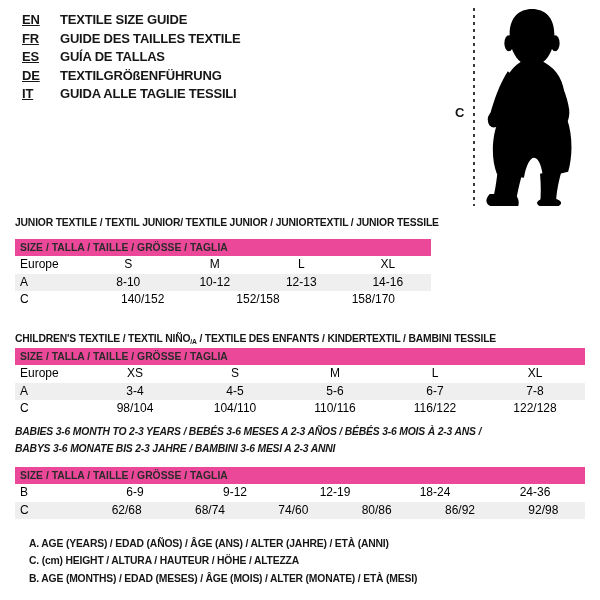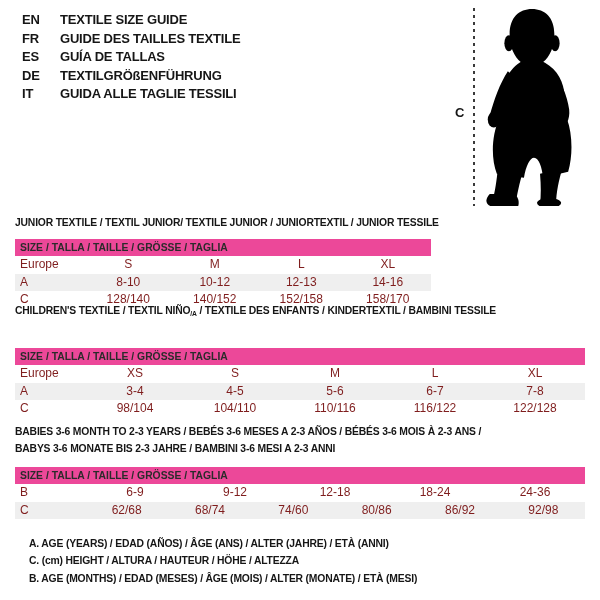--- a/index.html
+++ b/index.html
@@ -2,41 +2,41 @@
 <html><head>
 <meta charset="utf-8">
 <style>
   html,body{margin:0;padding:0;}
   body{width:600px;height:600px;background:#ffffff;font-family:"Liberation Sans",sans-serif;color:#161616;}
   .page{position:relative;width:600px;height:600px;background:#fff;overflow:hidden;}
 
   
   .lang-block{position:absolute;left:22px;top:11px;}
   .lang-row{display:flex;height:18.6px;line-height:18.6px;font-weight:bold;font-size:13px;letter-spacing:-0.2px;}
-  .lang-code{width:38px;}
+  .lang-code{width:38px;text-decoration:underline;}
   .lang-title{white-space:nowrap;}
 
   
   .height-line{position:absolute;left:473px;top:8px;width:2px;height:198px;
     background:repeating-linear-gradient(to bottom,#3a3a3a 0 3px,transparent 3px 7px);}
   .height-label{position:absolute;left:455px;top:105px;font-weight:bold;font-size:13px;}
   .baby-svg{position:absolute;left:482px;top:5px;width:104px;height:201px;}
 
   
   .sec-title{position:absolute;left:15px;font-weight:bold;font-size:11.5px;letter-spacing:-0.2px;white-space:nowrap;}
   .cond{display:inline-block;transform:scaleX(0.9);transform-origin:0 50%;}
   .sub{font-size:7.5px;position:relative;top:2px;}
 
   
   .size-table{position:absolute;left:15px;}
   .t-junior{top:239px;width:416px;}
   .t-children{top:348px;width:570px;}
   .t-babies{top:467px;width:570px;}
   .band{background:#ec4899;height:17px;line-height:17px;font-weight:bold;font-size:11.5px;padding-left:5px;color:#2b2b2b;}
-  .trow{display:flex;height:17.5px;line-height:17.5px;font-size:12px;color:#7f1d1d;}
+  .trow{display:flex;height:17.5px;line-height:17.5px;font-size:12px;color:#000000;}
   .trow.shaded{background:#efefef;}
   .tlabel{width:70px;padding-left:5px;box-sizing:border-box;text-align:left;}
   .tcell{flex:1;text-align:center;}
 
   
   .footnotes{position:absolute;left:29px;top:535px;}
   .foot-line{height:17.4px;line-height:17.4px;font-weight:bold;font-size:11.5px;letter-spacing:-0.2px;white-space:nowrap;}
 </style>
 </head>
 <body>
@@ -101,28 +101,27 @@
     </div>
     <div class="trow shaded">
       <div class="tlabel">A</div>
       <div class="tcell">8-10</div>
       <div class="tcell">10-12</div>
       <div class="tcell">12-13</div>
       <div class="tcell">14-16</div>
     </div>
     <div class="trow">
       <div class="tlabel">C</div>
-      <div class="tcell">128/140</div>
       <div class="tcell">140/152</div>
       <div class="tcell">152/158</div>
       <div class="tcell">158/170</div>
     </div>
   </div>
 
-  <div class="sec-title" style="top:304px;">
+  <div class="sec-title" style="top:332px;">
     <span class="cond"><span>CHILDREN'S TEXTILE / TEXTIL NIÑO</span><span class="sub">/A</span><span> / TEXTILE DES ENFANTS / KINDERTEXTIL / BAMBINI TESSILE</span></span>
   </div>
   <div class="size-table t-children">
     <div class="band">
       <span class="cond">SIZE / TALLA / TAILLE / GRÖSSE / TAGLIA</span>
     </div>
     <div class="trow">
       <div class="tlabel">Europe</div>
       <div class="tcell">XS</div>
       <div class="tcell">S</div>
@@ -141,33 +140,33 @@
     <div class="trow">
       <div class="tlabel">C</div>
       <div class="tcell">98/104</div>
       <div class="tcell">104/110</div>
       <div class="tcell">110/116</div>
       <div class="tcell">116/122</div>
       <div class="tcell">122/128</div>
     </div>
   </div>
 
-  <div class="sec-title" style="top:423px;">
+  <div class="sec-title" style="top:423px;font-style:italic;">
     <div style="height:17px;line-height:17px;"><span class="cond">BABIES 3-6 MONTH TO 2-3 YEARS / BEBÉS 3-6 MESES A 2-3 AÑOS / BÉBÉS 3-6 MOIS À 2-3 ANS /</span></div>
     <div style="height:17px;line-height:17px;"><span class="cond">BABYS 3-6 MONATE BIS 2-3 JAHRE / BAMBINI 3-6 MESI A 2-3 ANNI</span></div>
   </div>
   <div class="size-table t-babies">
     <div class="band">
       <span class="cond">SIZE / TALLA / TAILLE / GRÖSSE / TAGLIA</span>
     </div>
     <div class="trow">
       <div class="tlabel">B</div>
       <div class="tcell">6-9</div>
       <div class="tcell">9-12</div>
-      <div class="tcell">12-18</div>
+      <div class="tcell">12-19</div>
       <div class="tcell">18-24</div>
       <div class="tcell">24-36</div>
     </div>
     <div class="trow shaded">
       <div class="tlabel">C</div>
       <div class="tcell">62/68</div>
       <div class="tcell">68/74</div>
       <div class="tcell">74/60</div>
       <div class="tcell">80/86</div>
       <div class="tcell">86/92</div>

